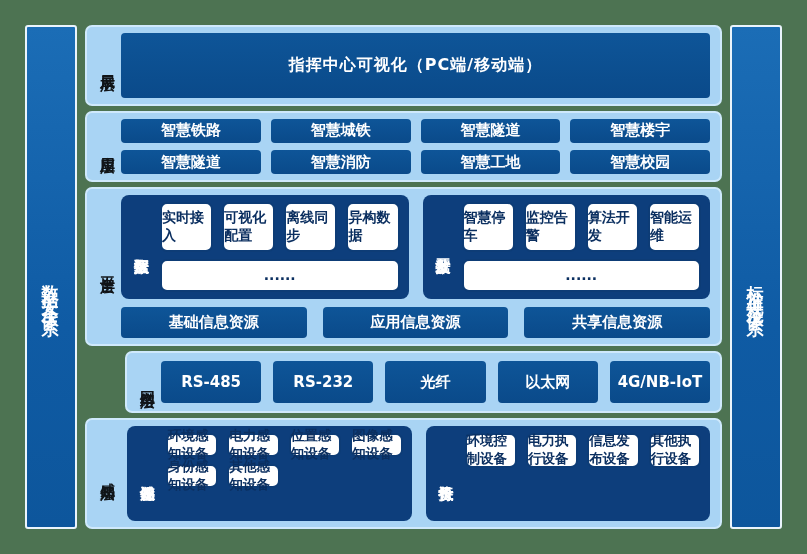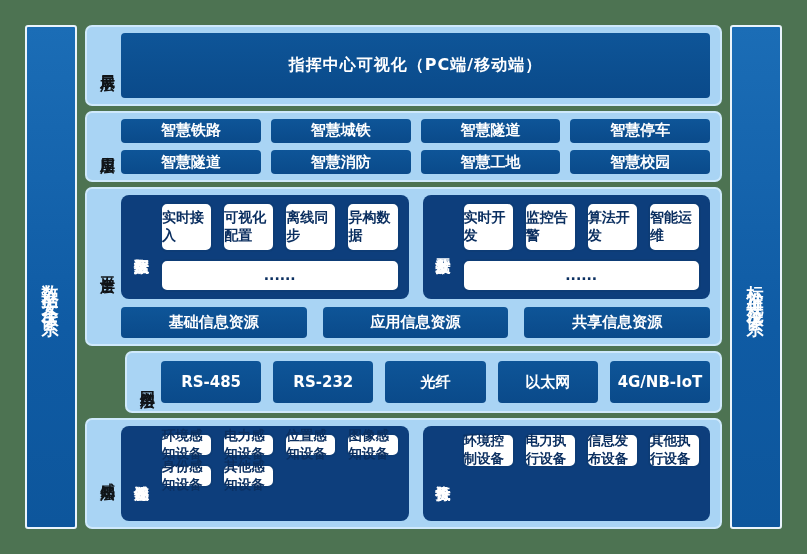--- a/index.html
+++ b/index.html
@@ -125,21 +125,21 @@
     min-height: 24px;
   }
   .white-box.span2 { grid-column: 1 / -1; }
   .resource-row { display: flex; gap: 16px; height: 31px; }
   .resource-row .navy-box { flex: 1; font-size: 15px; }
   
   .panel-network { height: 64px; margin-left: 40px; }
   .net-row { flex: 1; display: flex; gap: 12px; padding: 2px 0; }
   .net-row .navy-box { flex: 1; font-size: 15px; }
   
-  .panel-perception { height: 111px; }
+  .panel-perception { height: 111px; gap: 6px; }
   .perception-content { flex: 1; gap: 14px; }
   .group-grid.rows3 { grid-template-rows: repeat(3, 1fr); }
   .group-grid.rows2 { grid-template-rows: repeat(2, 1fr); gap: 12px 9px; }
   .group-grid.rows3 .white-box { font-size: 13.5px; }
   .group-grid.rows2 .white-box { font-size: 13.5px; }
 </style>
 </head>
 <body>
 
 <div class="canvas">
@@ -157,21 +157,21 @@
       </div>
     </div>
 
     <div class="panel panel-application">
       <div class="layer-label">应用层</div>
       <div class="panel-content">
         <div class="app-grid">
           <div class="navy-box">智慧铁路</div>
           <div class="navy-box">智慧城铁</div>
           <div class="navy-box">智慧隧道</div>
-          <div class="navy-box">智慧停车</div>
+          <div class="navy-box">智慧楼宇</div>
           <div class="navy-box">智慧隧道</div>
           <div class="navy-box">智慧消防</div>
           <div class="navy-box">智慧工地</div>
           <div class="navy-box">智慧校园</div>
         </div>
       </div>
     </div>
 
     <div class="panel panel-platform">
       <div class="layer-label">平台层</div>
@@ -183,21 +183,21 @@
               <div class="white-box">实时接入</div>
               <div class="white-box">可视化配置</div>
               <div class="white-box">离线同步</div>
               <div class="white-box">异构数据</div>
               <div class="white-box span2">......</div>
             </div>
           </div>
           <div class="group-box">
             <div class="group-title">数据开发</div>
             <div class="group-grid">
-              <div class="white-box">实时开发</div>
+              <div class="white-box">智慧停车</div>
               <div class="white-box">监控告警</div>
               <div class="white-box">算法开发</div>
               <div class="white-box">智能运维</div>
               <div class="white-box span2">......</div>
             </div>
           </div>
         </div>
         <div class="resource-row">
           <div class="navy-box">基础信息资源</div>
           <div class="navy-box">应用信息资源</div>

